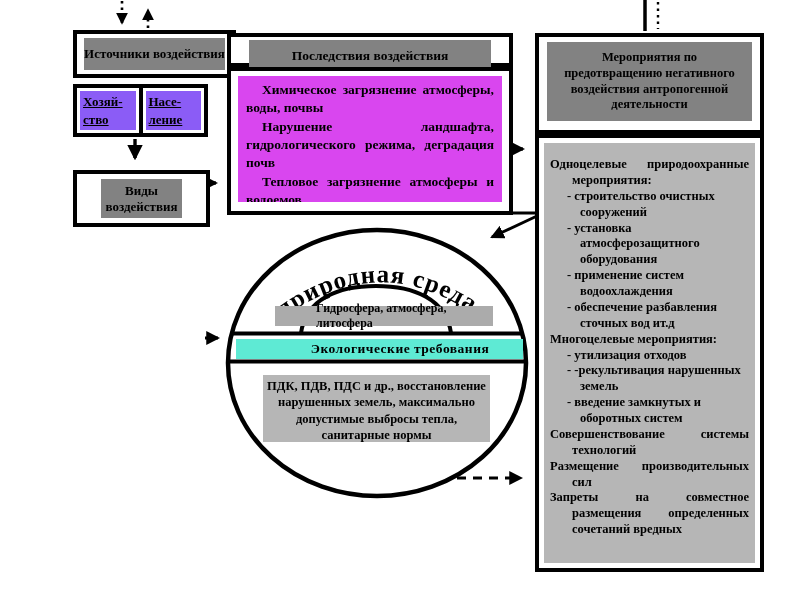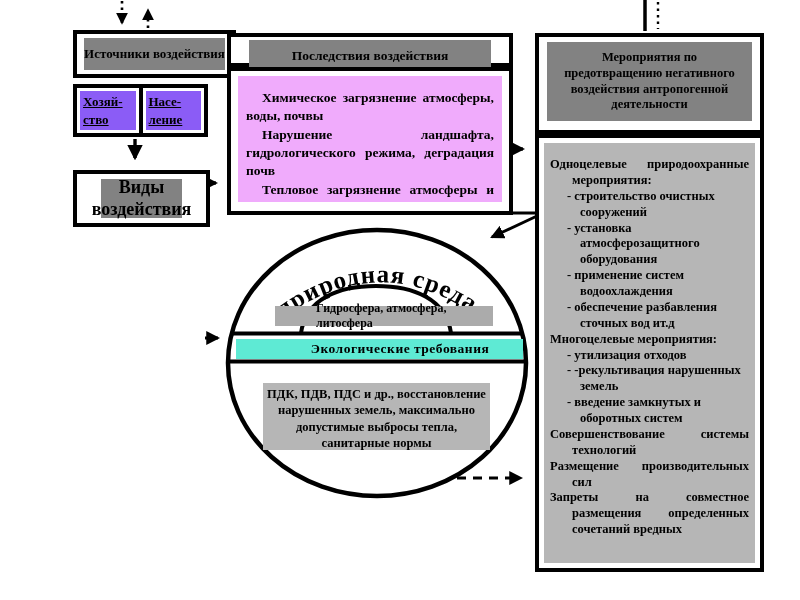--- a/index.html
+++ b/index.html
@@ -17,35 +17,35 @@
               text-align:center; font-weight:bold; }
 
   
   #src-box  { left:73px; top:30px;  width:163px; height:48px; }
   #src-box .inner { margin:4px 7px; height:32px; font-size:13px; line-height:1.2; }
   #hoz-box  { left:73px; top:84px;  width:135px; height:53px; display:flex; }
   #hoz-box .cell { flex:1; margin:3px; padding:2px 3px; font-weight:bold; font-size:13px;
                    line-height:1.35; background:#8b5cf6;text-decoration:underline; }
   #hoz-box .divider { width:4px; background:#000; }
   #vid-box  { left:73px; top:170px; width:137px; height:57px; }
-  #vid-box .inner { margin:5px 24px; height:39px; font-size:18px; line-height:1.2; }
+  #vid-box .inner { margin:5px 24px; height:39px; font-size:13px; line-height:1.2; }
 
   
   #left-body { left:73px; top:230px; width:131px; height:333px; }
   #left-body .inner { margin:5px; height:315px; background:#b6b6b6; box-sizing:border-box;
                       padding:8px 5px; overflow:hidden; }
   #left-body .para { margin:0; font-weight:bold; font-size:13px; line-height:1.33;
                      text-align:justify; text-indent:12px; }
 
   
   #cons-head { left:227px; top:33px; width:286px; height:34px; }
   #cons-head .inner { margin:3px 18px; height:32px; font-size:13.5px; }
   #cons-body { left:227px; top:67px; width:286px; height:148px; }
-  #cons-body .inner { margin:5px 7px; height:126px; background:#f0abfc; box-sizing:border-box;
-                      padding:13px 8px; overflow:hidden; }
+  #cons-body .inner { margin:5px 7px; height:126px; background:#d946ef; box-sizing:border-box;
+                      padding:5px 8px; overflow:hidden; }
   #cons-body .para { margin:0; font-weight:bold; font-size:13.5px; line-height:1.36;
                      text-align:justify; text-indent:16px; }
 
   
   #meas-head { left:535px; top:33px; width:229px; height:101px; }
   #meas-head .inner { margin:5px 8px; height:79px; font-size:12.5px; line-height:1.25;
                       padding:0 6px; }
   #meas-body { left:535px; top:134px; width:229px; height:438px; }
   #meas-body .inner { margin:5px; height:420px; background:#b6b6b6; box-sizing:border-box;
                       padding:14px 6px; overflow:hidden; }
@@ -53,21 +53,21 @@
   .m-item.head   { text-align:justify; padding-left:22px; text-indent:-22px; }
   .m-item.bullet { padding-left:30px;  text-indent:-13px; }
 
   
   .bar { position:absolute; box-sizing:border-box; display:flex; align-items:center;
          justify-content:center; font-weight:bold;padding-left:41px; }
   #spheres-bar { left:275px; top:306px; width:218px; height:20px; background:#ababab;
                  font-size:12px; }
   #req-bar { left:236px; top:339px; width:287px; height:20px; background:#5eead4;
              font-size:13.5px; letter-spacing:0.5px; }
-  #pdk-block { left:263px; top:383px; width:227px; height:67px; background:#b6b6b6;
+  #pdk-block { left:263px; top:375px; width:227px; height:67px; background:#b6b6b6;
                position:absolute; font-weight:bold; font-size:12.5px; line-height:1.3;
                text-align:center; padding-top:3px; box-sizing:border-box; }
 
   #arc-title-text { font-weight:bold; font-size:25px; letter-spacing:1px;
                     font-family:"Liberation Serif","DejaVu Serif",serif; }
 </style>
 </head>
 <body>
 
 <div id="canvas">

